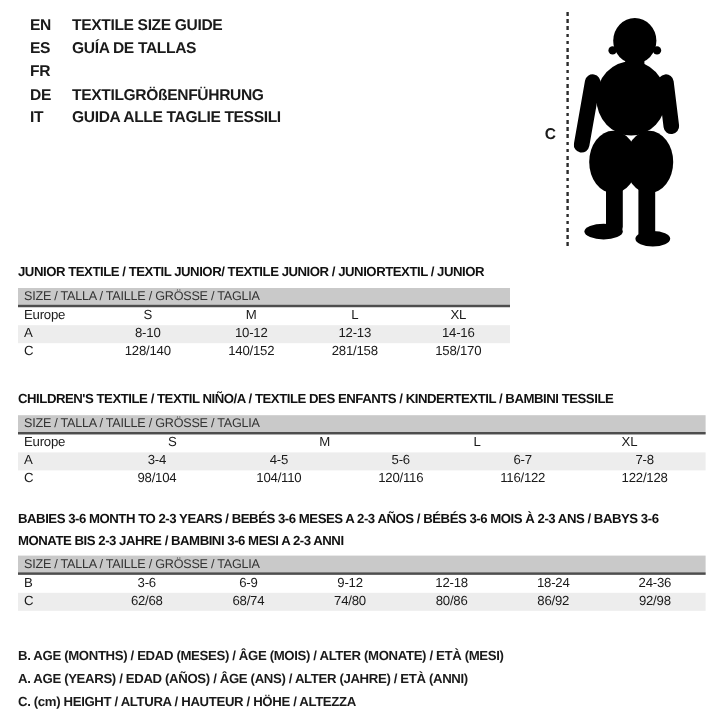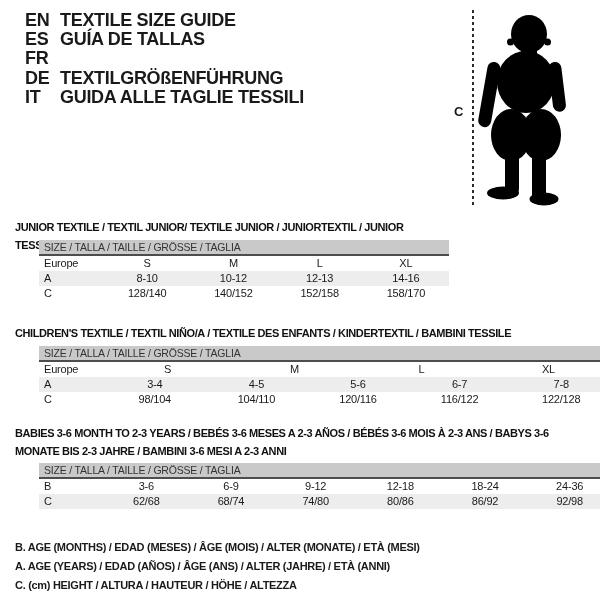--- a/index.html
+++ b/index.html
@@ -4,43 +4,43 @@
 <style>
   html,body { margin:0; padding:0; }
   body { background:#fff; }
   .page {
     position:relative; width:600px; height:600px; background:#fff;
     font-family:"Liberation Sans", sans-serif; color:#1a1a1a; overflow:hidden;
   }
 
   
   .lang-block { position:absolute; left:25px; top:11px; }
-  .lang-row { display:flex; line-height:19.2px; font-size:18px; font-weight:bold; letter-spacing:-0.3px; }
+  .lang-row { display:flex; line-height:19.2px; font-size:13px; font-weight:bold; letter-spacing:-0.3px; }
   .lang-code { width:35px; }
 
   
   .dashed-line {
     position:absolute; left:472px; top:10px; width:2px; height:196px;
     background:repeating-linear-gradient(to bottom, #2b2b2b 0 3px, transparent 3px 6px);
   }
   .c-label { position:absolute; left:454px; top:104px; font-size:13px; font-weight:bold; }
   .toddler-svg { position:absolute; left:475px; top:8px; width:100px; height:205px; }
 
   
   .t-title {
     position:absolute; left:15px; font-size:11px; font-weight:bold;
     letter-spacing:-0.4px; line-height:18px; color:#111;
   }
-  .t-grid { position:absolute; left:15px;margin-left:24px; }
+  .t-grid { position:absolute; left:15px; }
   .t-head {
     background:var(--bar,#c9c9c9); border-bottom:2px solid var(--line,#4d4d4d);
     height:14px; line-height:14px; font-size:10.5px; color:#333;
     padding-left:5px; letter-spacing:-0.2px;
   }
-  .t-row { display:flex; height:15px; line-height:15px; font-size:11px; letter-spacing:-0.2px;justify-content:flex-end; }
+  .t-row { display:flex; height:15px; line-height:15px; font-size:11px; letter-spacing:-0.2px; }
   .t-row.shaded { background:var(--shade,#ededed); }
   .t-label { width:60px; padding-left:5px; }
   .t-cell { flex:1; text-align:center; }
 
   
   .footnotes {
     position:absolute; left:15px; top:538px; font-weight:bold;
     font-size:11px; line-height:19px; letter-spacing:-0.3px;
   }
 </style>
@@ -105,21 +105,21 @@
         <div class="t-label">A</div>
         <div class="t-cell">8-10</div>
         <div class="t-cell">10-12</div>
         <div class="t-cell">12-13</div>
         <div class="t-cell">14-16</div>
       </div>
       <div class="t-row">
         <div class="t-label">C</div>
         <div class="t-cell">128/140</div>
         <div class="t-cell">140/152</div>
-        <div class="t-cell">152/158</div>
+        <div class="t-cell">281/158</div>
         <div class="t-cell">158/170</div>
       </div>
     </div>
 
   <div class="t-title" style="top:324px; width:573px;">CHILDREN'S TEXTILE / TEXTIL NIÑO/A / TEXTILE DES ENFANTS / KINDERTEXTIL / BAMBINI TESSILE</div>
   <div class="t-grid" id="grid1" style="top:346px; width:573px;">
       <div class="t-head">SIZE / TALLA / TAILLE / GRÖSSE / TAGLIA</div>
       <div class="t-row">
         <div class="t-label">Europe</div>
         <div class="t-cell">S</div>

